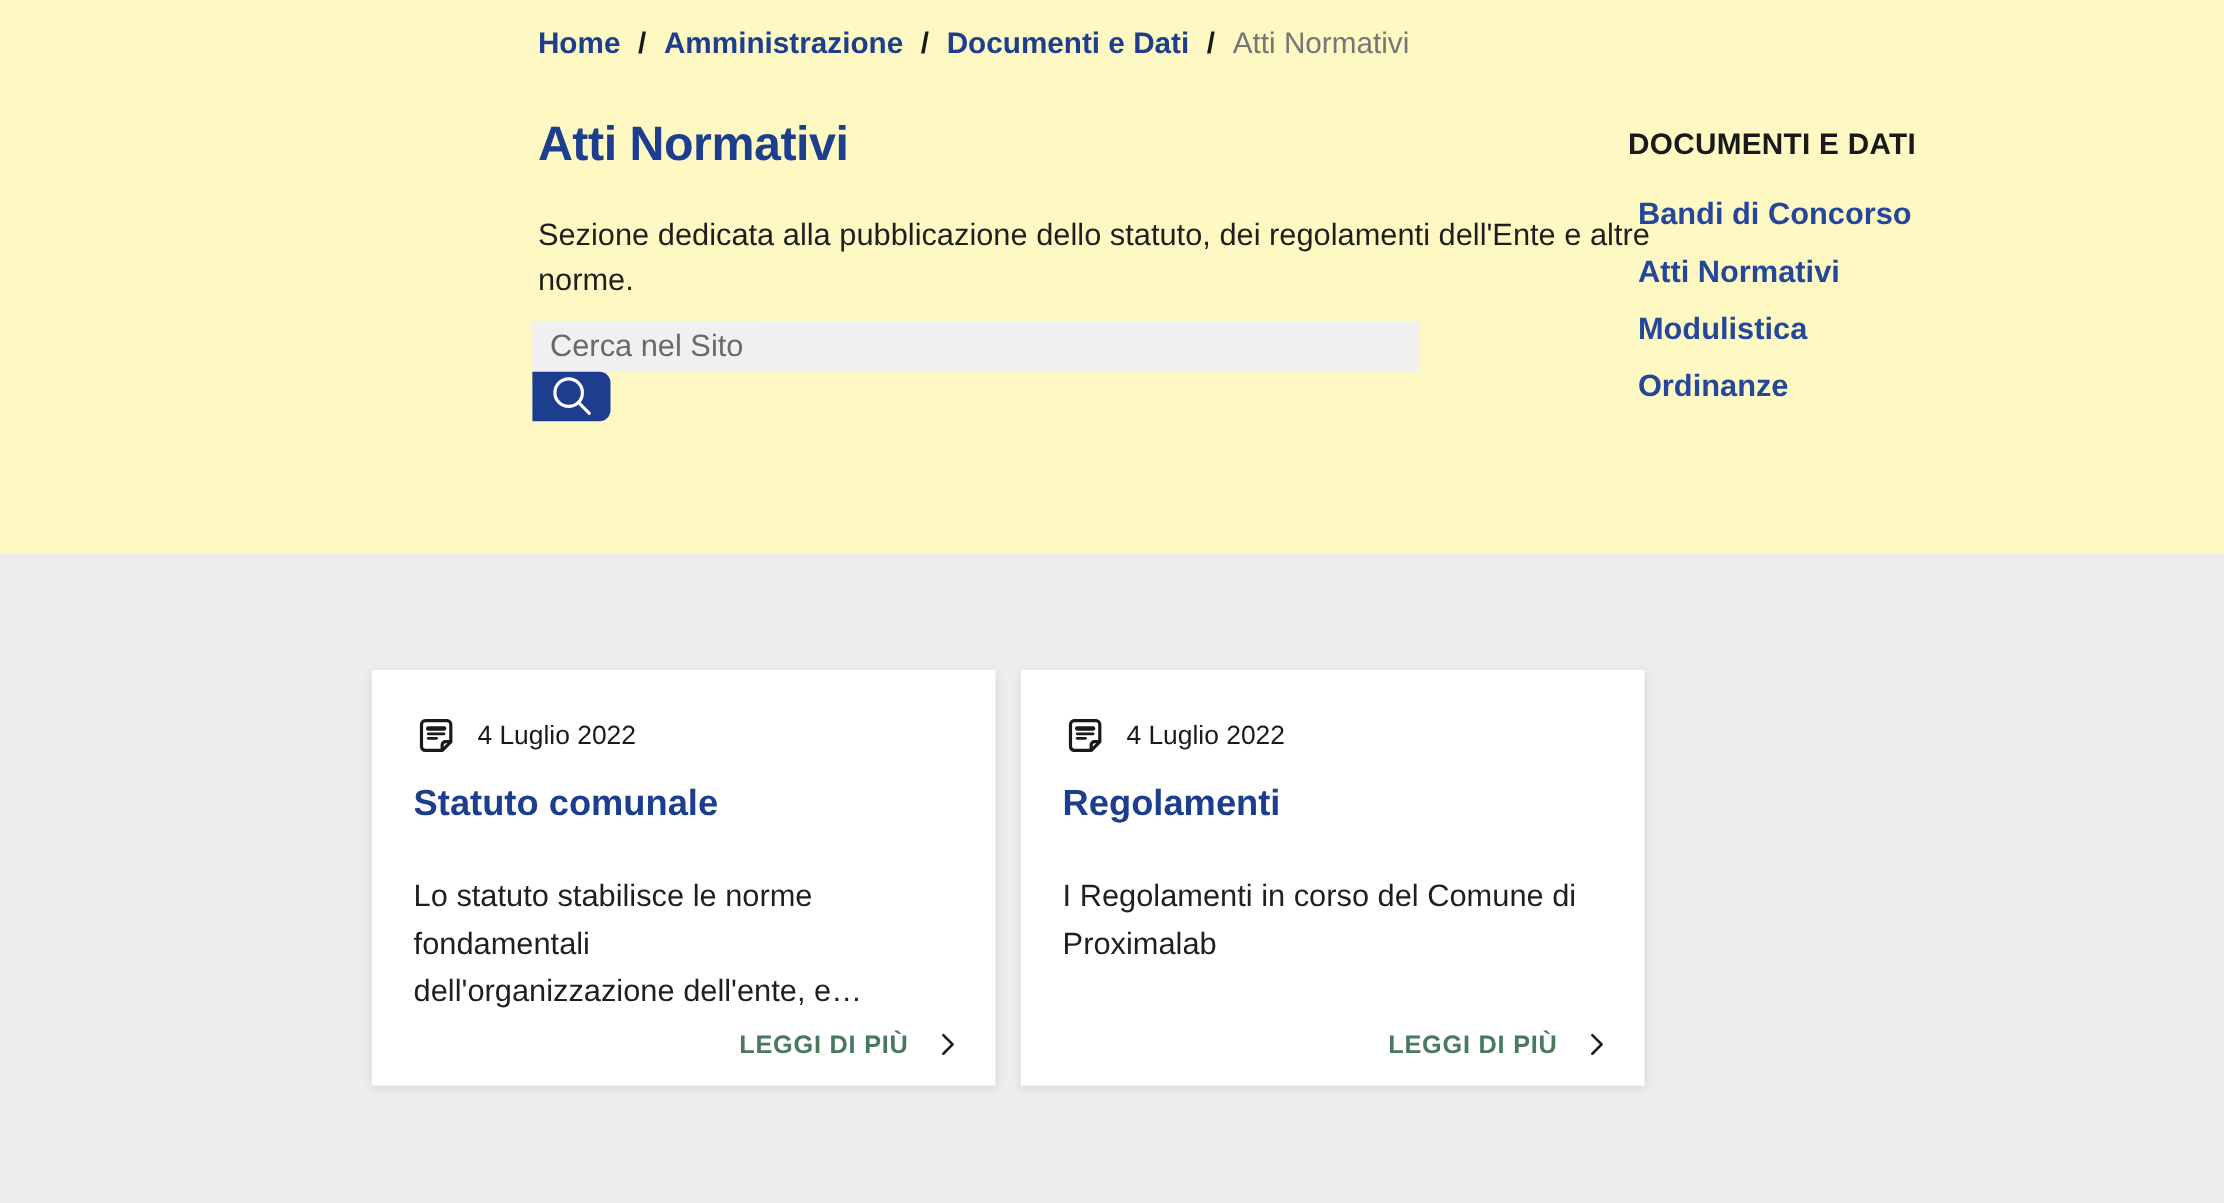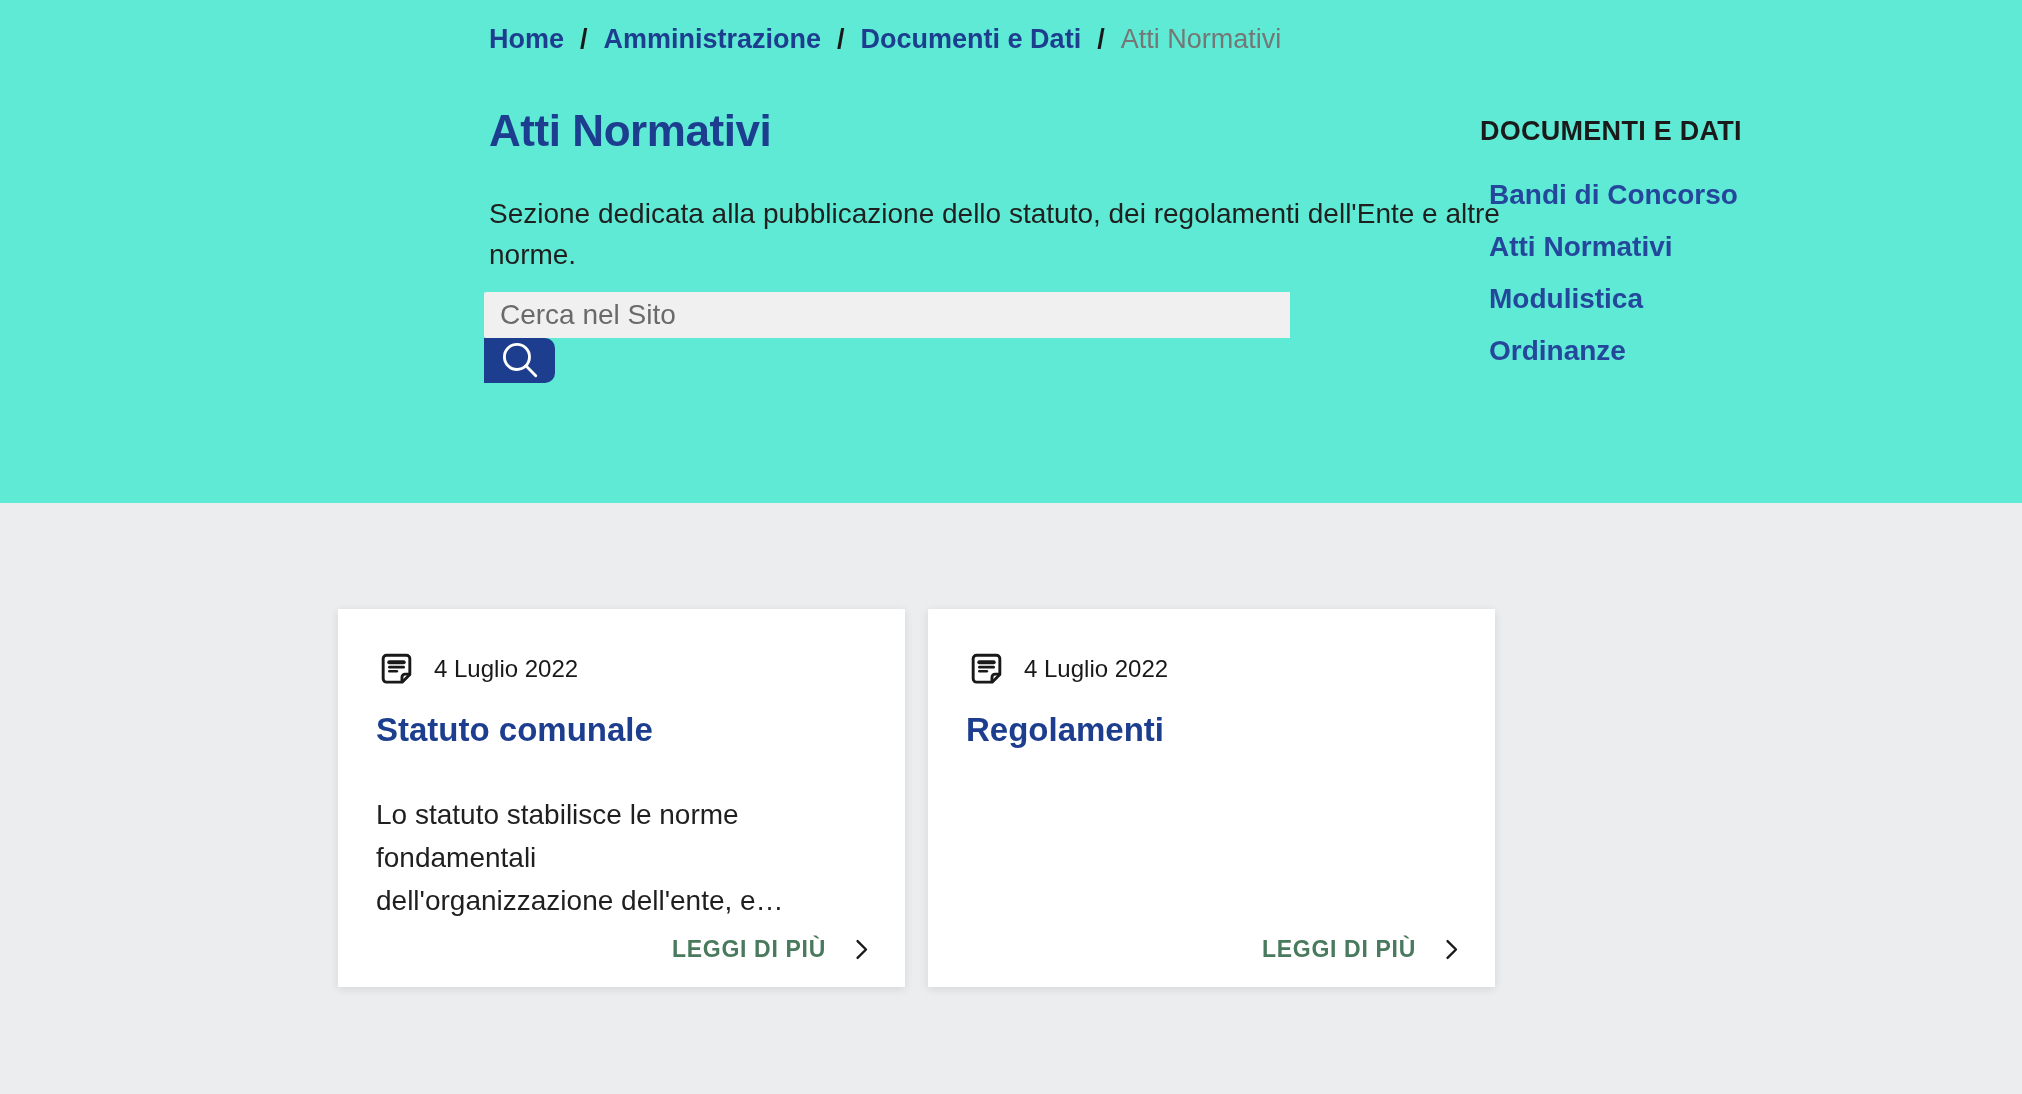--- a/index.html
+++ b/index.html
@@ -1,18 +1,18 @@
 <!DOCTYPE html>
 <html lang="it"><head>
 <meta charset="utf-8">
 <style>
   * { margin:0; padding:0; box-sizing:border-box; }
   html,body { background:#ffffff; }
   body { font-family:"Liberation Sans", sans-serif; color:#1f1f1f; }
-  .page { position:relative; width:2022px; height:1094px; background:#5eead4; overflow:hidden;padding-left:26px; }
+  .page { position:relative; width:2022px; height:1094px; background:#fef9c3; overflow:hidden;padding-left:26px; }
 
   
   .breadcrumb { position:absolute; left:489px; top:24px; display:flex; align-items:baseline; gap:16px;
                 font-size:27px; white-space:nowrap; }
   .breadcrumb a { color:#1d3e8f; font-weight:700; text-decoration:none; cursor:pointer; }
   .breadcrumb .sep { color:#19191a; font-weight:600; }
   .breadcrumb .current { color:#767676; font-weight:400; }
 
   
   .page-title { position:absolute; left:489px; top:106px; font-size:44px; font-weight:700;
@@ -129,20 +129,22 @@
         <svg class="ic" width="41" height="41" viewBox="0 0 24 24" fill="none" stroke="#19191a" stroke-width="1.7" stroke-linecap="round" stroke-linejoin="round">
           <path d="M4.2 6.2 a2 2 0 0 1 2-2 h11.6 a2 2 0 0 1 2 2 v9.3 l-4.5 4.5 H6.2 a2 2 0 0 1 -2-2 z"></path>
           <path d="M19.6 15.3 h-2.6 a1.8 1.8 0 0 0 -1.8 1.8 v2.7"></path>
           <line x1="7.8" y1="8.3" x2="16.2" y2="8.3" stroke-width="2.4"></line>
           <line x1="7.8" y1="11.2" x2="16.2" y2="11.2" stroke-width="1.5"></line>
           <line x1="7.8" y1="13.6" x2="12.2" y2="13.6" stroke-width="1.5"></line>
         </svg>
         <span class="card-date">4 Luglio 2022</span>
       </div>
       <h3 class="card-title">Regolamenti</h3>
+      <p class="card-body">I Regolamenti in corso del Comune di
+Proximalab</p>
       <a class="read-more">
         <span>LEGGI DI PIÙ</span>
         <svg class="ic" width="27" height="27" viewBox="0 0 24 24" fill="none" stroke="#19191a" stroke-width="2.1" stroke-linecap="round" stroke-linejoin="round">
           <path d="M8.5 4.5 L16 12 L8.5 19.5"></path>
         </svg>
       </a>
     </article>
 
   </section>
 </div>

